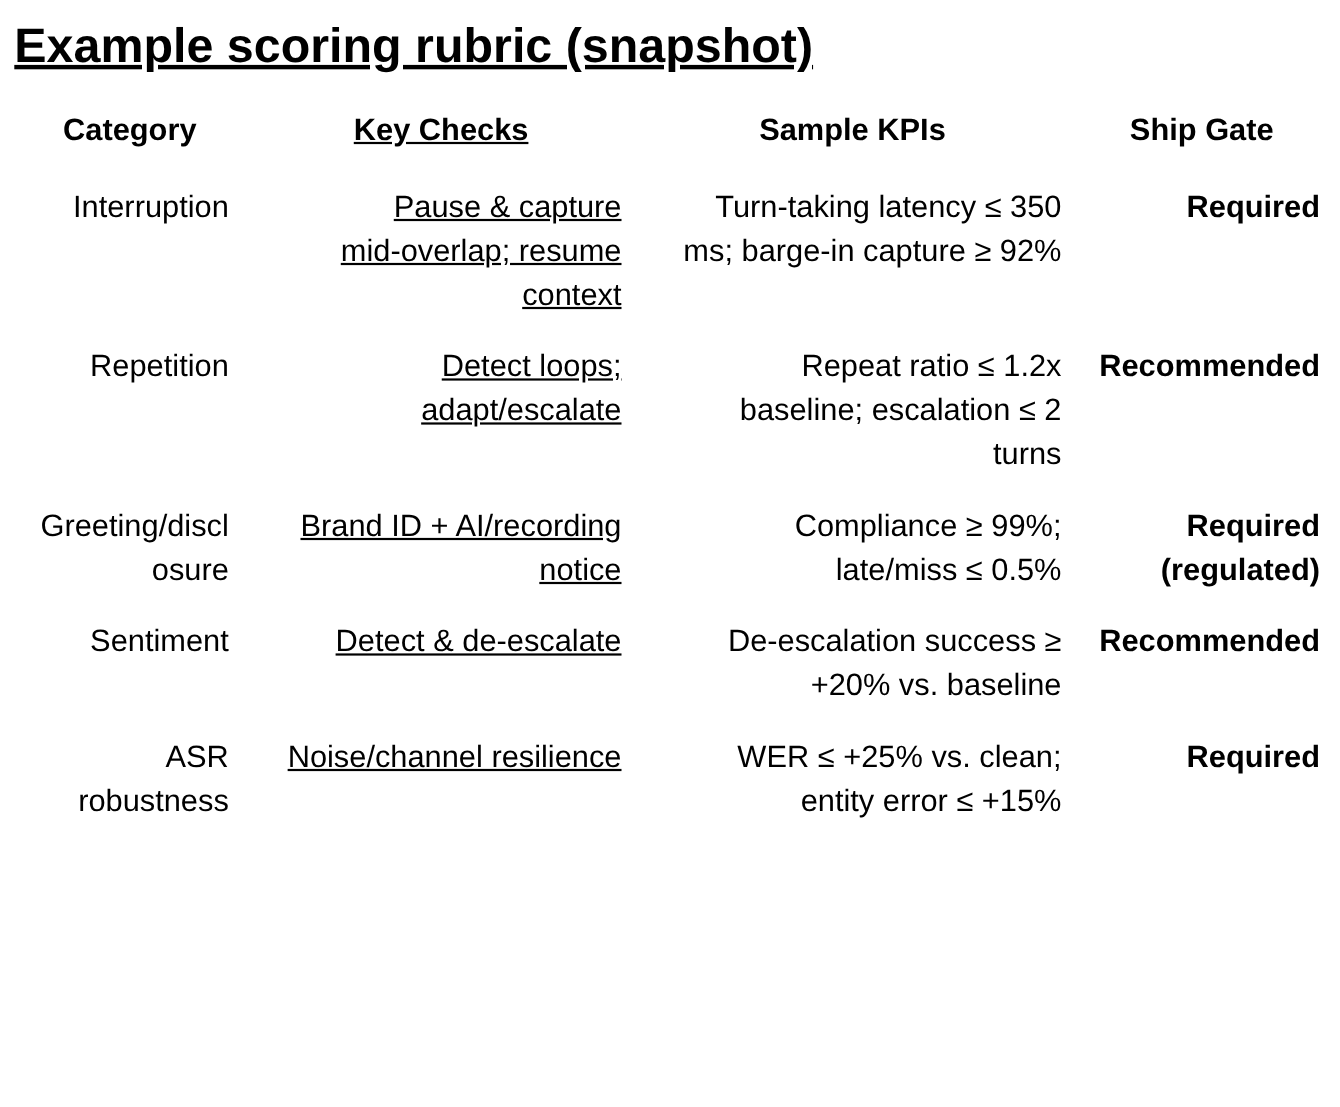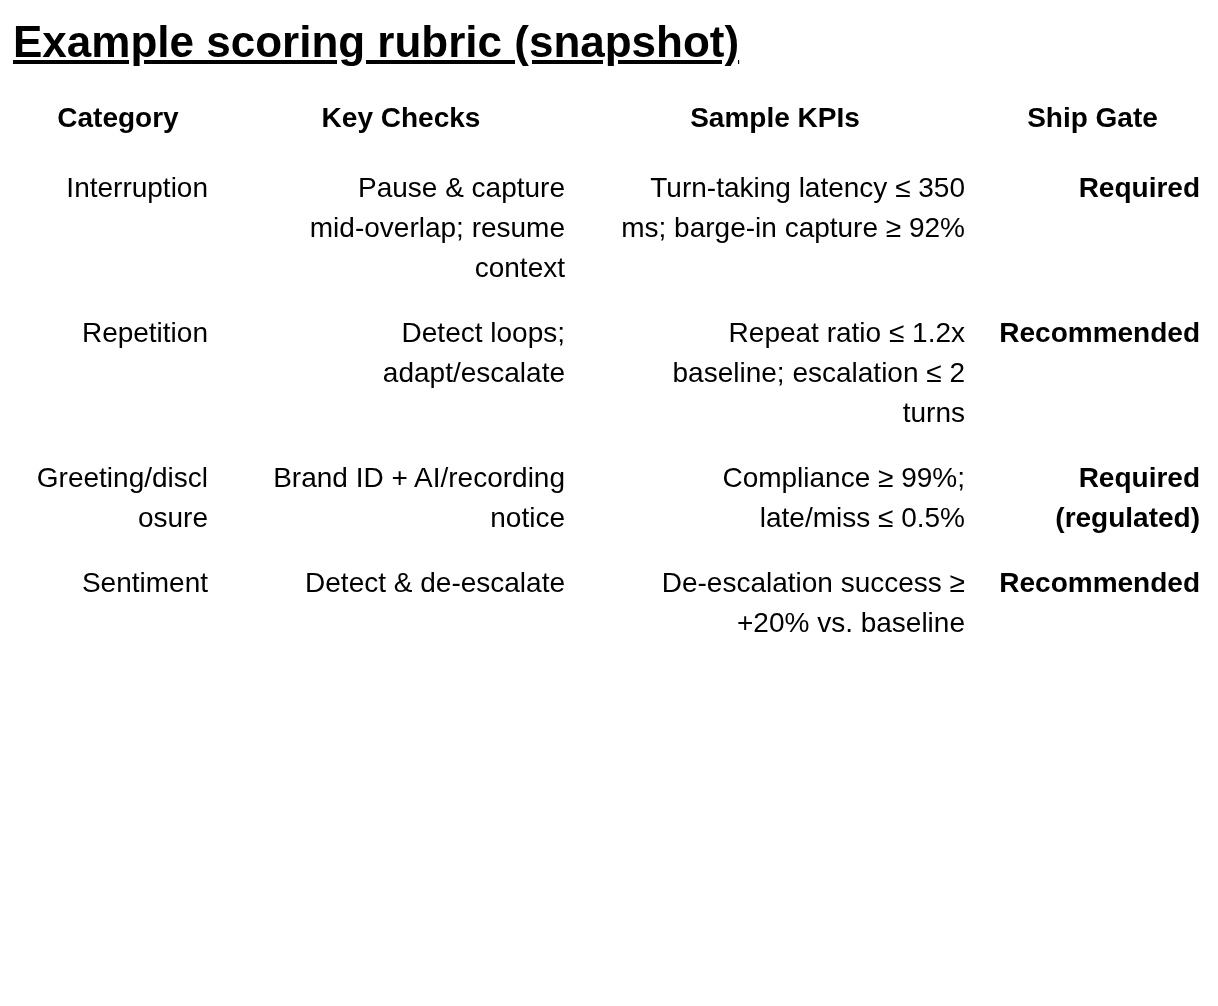--- a/index.html
+++ b/index.html
@@ -40,21 +40,21 @@
     padding: 0;
   }
   th {
     font-weight: 700;
     text-align: center;
     padding-bottom: 30px;
   }
   td { padding-bottom: 25px; text-align: right; }
   tbody tr:last-child td { padding-bottom: 0; }
   th:nth-child(1), td:nth-child(1) { padding-right: 29px; margin-top: 48px; }
-  th:nth-child(2), td:nth-child(2) { padding-right: 20px; }
+  th:nth-child(2), td:nth-child(2) { padding-right: 20px; text-decoration: underline; }
   th:nth-child(3), td:nth-child(3) { padding-right: 20px; }
   th:nth-child(4), td:nth-child(4) { padding-right: 18px; }
   td:nth-child(4) { font-weight: 700; }
 </style>
 </head>
 <body>
 
 <div class="page">
   <h1 class="title">Example scoring rubric (snapshot)</h1>
 
@@ -102,15 +102,23 @@
         <td>Required
 (regulated)</td>
       </tr>
       <tr>
         <td>Sentiment</td>
         <td>Detect &amp; de-escalate</td>
         <td>De-escalation success ≥
 +20% vs. baseline</td>
         <td>Recommended</td>
       </tr>
+      <tr>
+        <td>ASR
+robustness</td>
+        <td>Noise/channel resilience</td>
+        <td>WER ≤ +25% vs. clean;
+entity error ≤ +15%</td>
+        <td>Required</td>
+      </tr>
     </tbody>
   </table>
 </div>
 
 </body></html>

